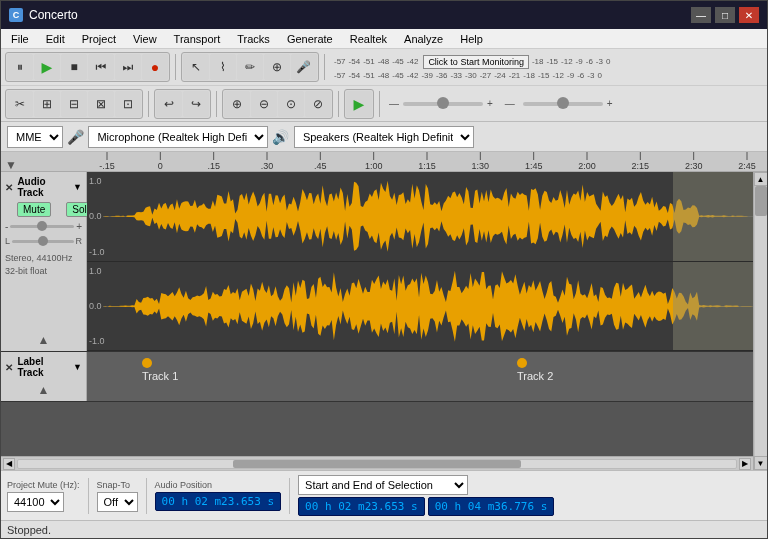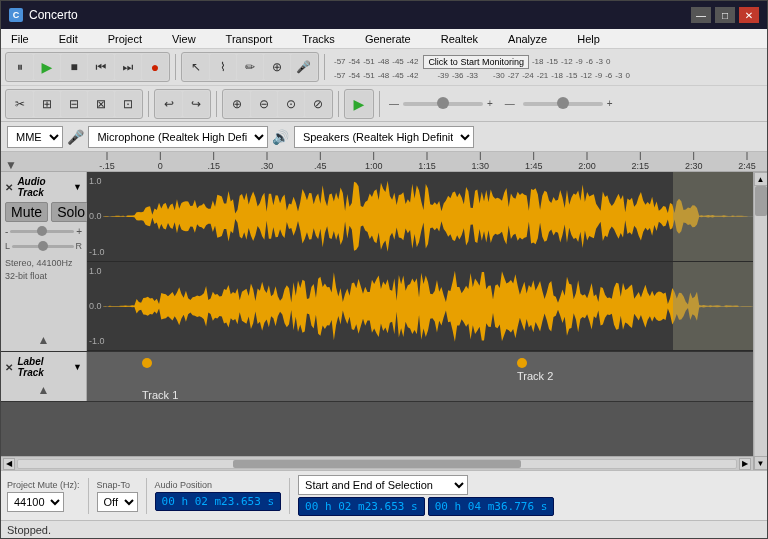--- a/index.html
+++ b/index.html
@@ -30,21 +30,21 @@
     .title-btn.close { background: #c0392b; }
 
     
     #menu-bar {
       background: #f0f0f0;
       height: 20px;
       display: flex;
       align-items: center;
       padding: 0 4px;
       border-bottom: 1px solid #ccc;
-      gap: 18px;
+      gap: 5px;
     }
     .menu-item {
       padding: 1px 6px;
       cursor: pointer;
       font-size: 11px;
       color: #000;
     }
 
     .tb-separator {
       width: 1px; height: 26px;
@@ -102,34 +102,35 @@
       gap: 2px;
     }
     .track-header-title-row {
       display: flex;
       align-items: center;
       gap: 4px;
       font-size: 10px;
       font-weight: bold;
     }
     .track-close-btn { font-size: 10px; cursor: pointer; color: #333; }
-    .track-title { font-size: 10px; font-weight: bold; font-style: italic; }
+    .track-title { font-size: 10px; font-weight: bold; }
 
     .mute-solo-row {
       display: flex;
       gap: 3px;
       margin-top: 2px;
     }
     .mute-btn, .solo-btn {
       padding: 1px 5px;
-      font-size: 14px;
+      font-size: 10px;
       border: 1px solid #888;
-      background: #a3a3a3;
+      background: #86efac;
       cursor: pointer;
       border-radius: 2px;
+      margin-left: 12px;
     }
 
     .gain-row {
       display: flex;
       align-items: center;
       gap: 2px;
       margin-top: 2px;
     }
     .gain-minus, .gain-plus { font-size: 10px; color: #555; cursor: pointer; }
     .gain-slider-track {
@@ -492,24 +493,24 @@
             <span style="margin-left:2px;">-3</span>
             <span style="margin-left:2px;">0</span>
         </div>
         <div style="display:flex;align-items:center;gap:1px;font-size:8px;color:#555;">
           <span>-57</span>
             <span style="margin-left:2px;">-54</span>
           <span style="margin-left:2px;">-51</span>
             <span style="margin-left:2px;">-48</span>
           <span style="margin-left:2px;">-45</span>
             <span style="margin-left:2px;">-42</span>
-          <span style="margin-left:18px;">-39</span>
+          <span style="margin-left:2px;">-39</span>
             <span style="margin-left:2px;">-36</span>
           <span style="margin-left:2px;">-33</span>
-            <span style="margin-left:14px;">-30</span>
+            <span style="margin-left:2px;">-30</span>
           <span style="margin-left:2px;text-align:center;">-27</span>
             <span style="margin-left:2px;">-24</span>
           <span style="margin-left:2px;">-21</span>
             <span style="margin-left:2px;">-18</span>
           <span style="margin-left:2px;">-15</span>
             <span style="margin-left:2px;">-12</span>
           <span style="margin-left:2px;">-9</span>
             <span style="margin-left:2px;">-6</span>
           <span style="margin-left:2px;">-3</span>
             <span style="margin-left:2px;">0</span>
@@ -686,21 +687,21 @@
           <div id="label-track-header">
             <div class="track-header-title-row">
               <span class="track-close-btn">✕</span>
               <span class="track-title">Label Track</span>
               <span style="font-size:9px;cursor:pointer;">▼</span>
             </div>
             <div class="track-expand-btn">▲</div>
           </div>
           <div id="label-track-content" style="position:relative;flex:1;background:#606060;">
 
-            <div class="label-marker" style="left:55px;position:absolute;top:0;gap:19px;">
+            <div class="label-marker" style="left:55px;position:absolute;top:0;">
               <div class="label-marker-dot" style="background:#e8a000;"></div>
               <div class="label-marker-text">Track 1</div>
             </div>
 
             <div class="label-marker" style="left:430px;position:absolute;top:0;">
               <div class="label-marker-dot" style="background:#e8a000;"></div>
               <div class="label-marker-text">Track 2</div>
             </div>
           </div>
         </div>

